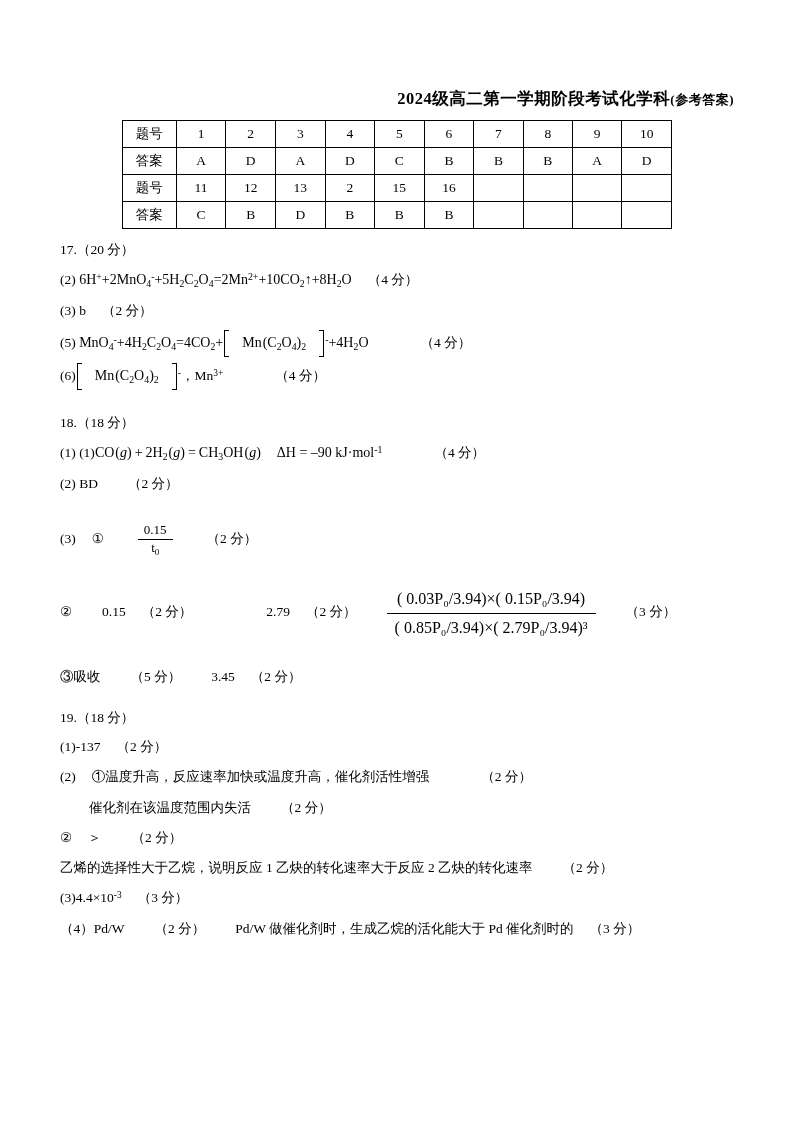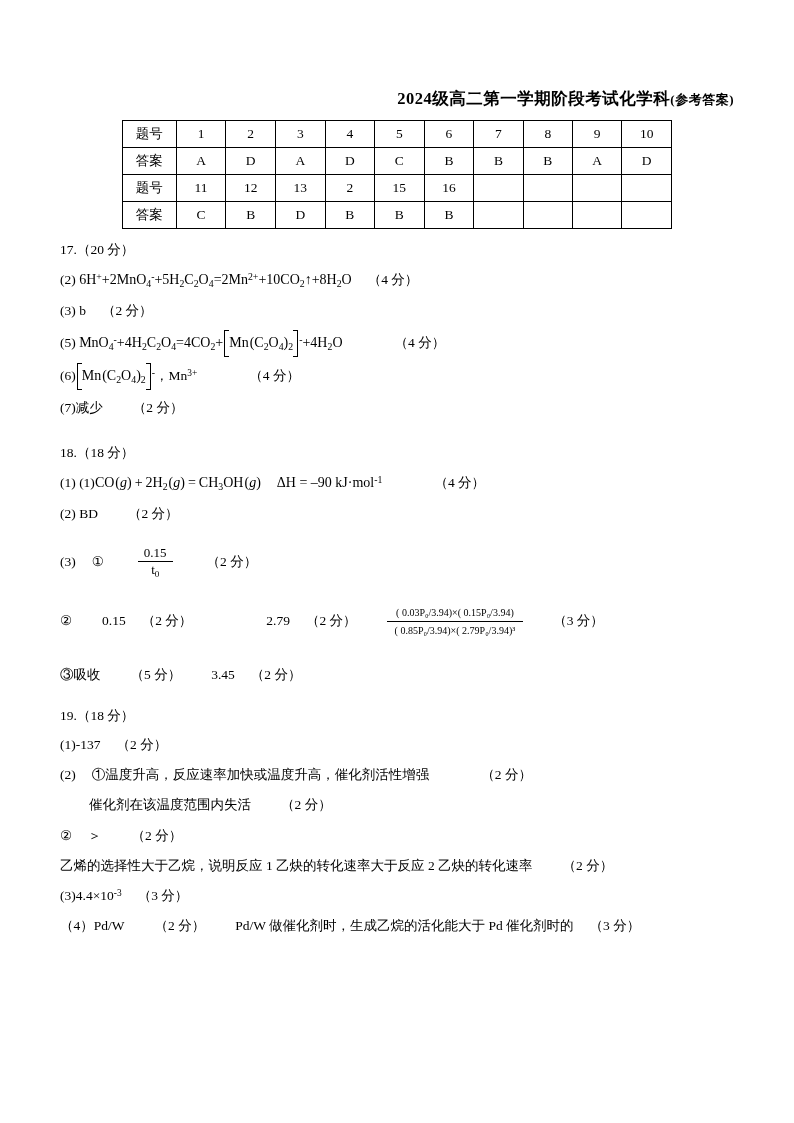--- a/index.html
+++ b/index.html
@@ -92,38 +92,38 @@
     padding: 0 6px;
   }
   .frac .den {
     display: block;
     padding: 0 6px;
   }
   .bigfrac {
     display: inline-block;
     vertical-align: middle;
     text-align: center;
-    font-size: 10px;
+    font-size: 16px;
     line-height: 1.7;
   }
   .bigfrac .num {
     display: block;
     border-bottom: 1px solid #000;
     padding: 0 8px;
   }
   .bigfrac .den {
     display: block;
     padding: 0 8px;
   }
   
   .bracket {
     display: inline-block;
     vertical-align: middle;
     position: relative;
-    padding: 0 5px;
+    padding: 0 18px;
     margin: 0 1px;
   }
   .bracket::before, .bracket::after {
     content: "";
     position: absolute;
     top: -2px;
     bottom: -2px;
     width: 4px;
     border-top: 1px solid #000;
     border-bottom: 1px solid #000;
@@ -219,39 +219,36 @@
 
     <div class="line">
       <span>(5)</span>
       <span class="eqn">MnO<sub>4</sub><sup>-</sup>+4H<sub>2</sub>C<sub>2</sub>O<sub>4</sub>=4CO<sub>2</sub>+<span class="bracket">Mn<span class="sp" style="width:1px"></span>(C<sub>2</sub>O<sub>4</sub>)<sub>2</sub></span><sup>-</sup>+4H<sub>2</sub>O</span><span class="sp sp-lg"></span><span>（4 分）</span>
     </div>
 
     <div class="line">
       <span>(6)</span><span class="eqn"><span class="bracket">Mn<span class="sp" style="width:1px"></span>(C<sub>2</sub>O<sub>4</sub>)<sub>2</sub></span><sup>-</sup></span><span>，Mn</span><sup>3+</sup><span class="sp sp-lg"></span><span>（4 分）</span>
     </div>
 
-    <div class="line">
-      <span>(7)</span><span>减少</span><span class="sp sp-md"></span><span>（2 分）</span>
-    </div>
   </div>
 
   <div class="qblock" style="margin-top:26px;">
     <div class="qnum">18.（18 分）</div>
 
     <div class="line">
       <span>(1)</span>
       <span>(1)</span><span class="eqn">CO<span class="sp" style="width:1px"></span>(<span class="mi">g</span>)<span class="sp" style="width:3px"></span>+<span class="sp" style="width:3px"></span>2H<sub>2</sub><span class="sp" style="width:1px"></span>(<span class="mi">g</span>)<span class="sp" style="width:3px"></span>=<span class="sp" style="width:3px"></span>CH<sub>3</sub>OH<span class="sp" style="width:1px"></span>(<span class="mi">g</span>)</span><span class="sp sp-sm"></span><span class="eqn">ΔH = –90 kJ·mol<sup>-1</sup></span><span class="sp sp-lg"></span><span>（4 分）</span>
     </div>
 
     <div class="line">
       <span>(2)</span>
       <span>BD</span><span class="sp sp-md"></span><span>（2 分）</span>
     </div>
 
-    <div class="line" style="margin:20px 0;">
+    <div class="line" style="margin:28px 0;">
       <span>(3)</span><span class="sp sp-sm"></span><span>①</span><span class="sp sp-md"></span><span class="frac"><span class="num">0.15</span><span class="den"><span>t</span><sub>0</sub></span></span><span class="sp sp-md"></span><span>（2 分）</span>
     </div>
 
     <div class="line" style="margin:24px 0;">
       <span>②</span><span class="sp sp-md"></span><span>0.15</span><span class="sp sp-sm"></span><span>（2 分）</span><span class="sp sp-xl"></span><span>2.79</span><span class="sp sp-sm"></span><span>（2 分）</span><span class="sp sp-md"></span><span class="bigfrac"><span class="num">( 0.03P₀/3.94)×( 0.15P₀/3.94)</span><span class="den">( 0.85P₀/3.94)×( 2.79P₀/3.94)³</span></span><span class="sp sp-md"></span><span>（3 分）</span>
     </div>
 
     <div class="line" style="margin-top:26px;">
       <span>③</span><span>吸收</span><span class="sp sp-md"></span><span>（5 分）</span><span class="sp sp-md"></span><span>3.45</span><span class="sp sp-sm"></span><span>（2 分）</span>
     </div>

